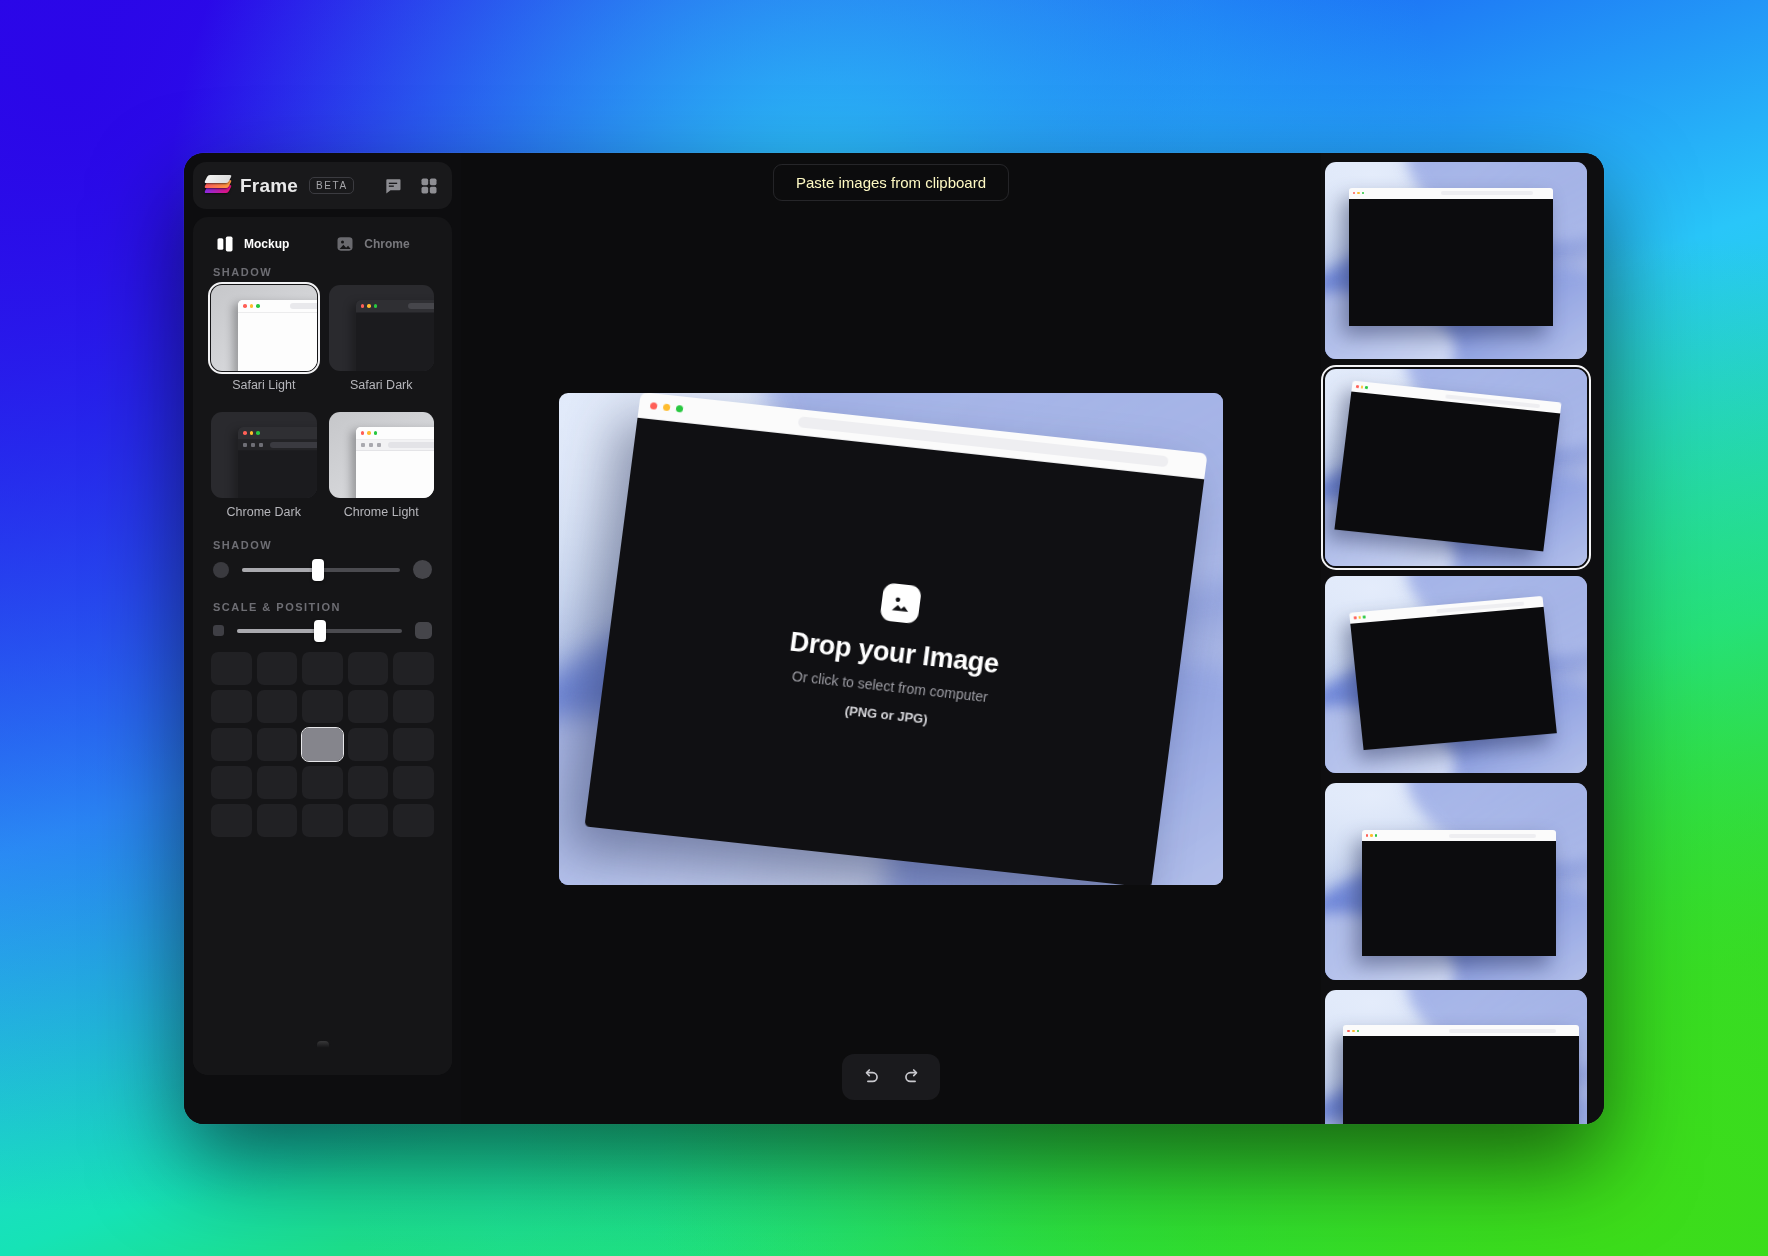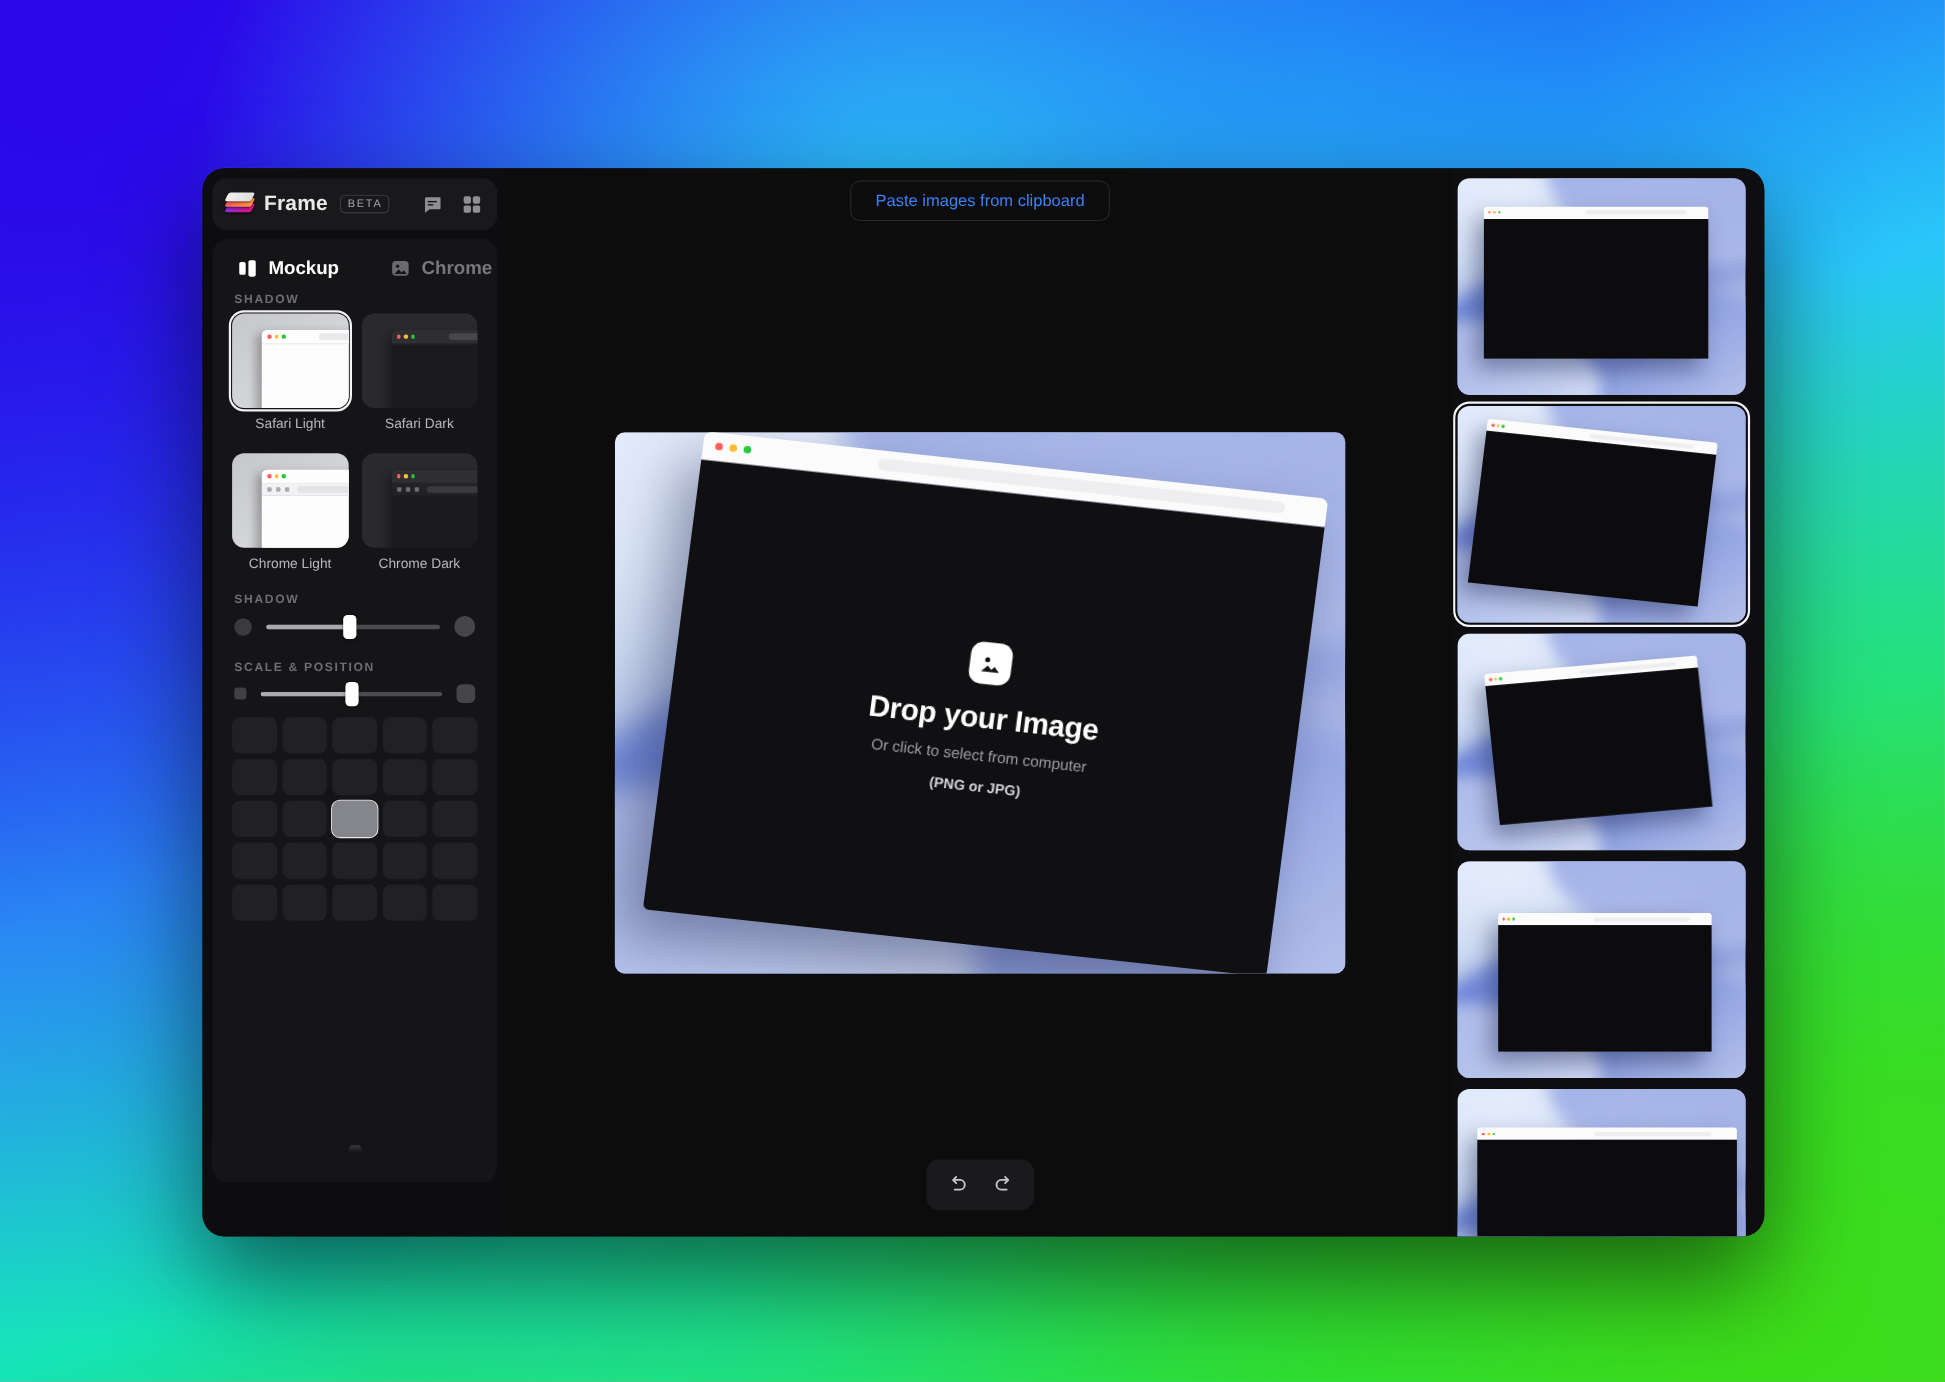--- a/index.html
+++ b/index.html
@@ -67,21 +67,21 @@
   #panel-body {
     margin-top: 8px;
     height: 858px;
     background: #151517;
     border-radius: 15px;
     overflow: hidden;
     position: relative;
   }
   #tabs { display: flex; gap: 46px; padding: 17px 22px 0 22px; align-items: center; }
   .tab { display: flex; align-items: center; gap: 9px; cursor: pointer; }
-  .tab-label { font-size: 17px; font-weight: 600; }
+  .tab-label { font-size: 12px; font-weight: 600; }
   .tab.active .tab-label { color: #fff; }
   .tab.inactive .tab-label { color: #77777c; }
   .tab.active .ic { fill: #fff; }
   .tab.inactive .ic { fill: #6a6a6f; }
 
   #device-select {
     margin: 19px 18px 0 18px;
     height: 44px;
     background: #232326;
     border-radius: 11px;
@@ -219,21 +219,21 @@
   #copy-btn {
     width: 46px; height: 46px; background: #2a2a2e; border-radius: 12px;
     display: flex; align-items: center; justify-content: center; cursor: pointer;
   }
 
   
   #center { flex: 1; position: relative; background: #0c0c0d; }
   #paste-hint {
     position: absolute; top: 11px; left: 50%; transform: translateX(-50%);
     border: 1px solid #262629; border-radius: 9px;
-    padding: 9px 22px; color: #3b82f6; font-size: 15px; white-space: nowrap;
+    padding: 9px 22px; color: #fef9c3; font-size: 15px; white-space: nowrap;
   }
   #canvas-wrap {
     position: absolute; left: 50%; top: 50%; transform: translate(-50%,-50%);
     width: 664px; height: 492px;
   }
   #canvas {
     width: 100%; height: 100%; border-radius: 9px; overflow: hidden;
     position: relative;
     background:
       radial-gradient(120% 90% at 18% 6%, #e4ecfb 0%, rgba(228,236,251,0) 60%),
@@ -392,60 +392,60 @@
                   <span class="dot d2"></span>
                   <span class="dot d3"></span>
                   <span class="mini-url"></span>
                 </div>
               <div class="mini-body"></div>
             </div>
           </div>
           <div class="style-name">Safari Dark</div>
         </div>
 
+        <div class="style-card dark">
+          <div class="style-preview">
+            <div class="mini dark">
+              <div class="mini-bar">
+                  <span class="dot d1"></span>
+                  <span class="dot d2"></span>
+                  <span class="dot d3"></span>
+                </div>
+              <div class="mini-toolbar">
+                  <span class="tb-ic"></span>
+                  <span class="tb-ic"></span>
+                  <span class="tb-ic"></span>
+                  <span class="tb-url"></span>
+                </div>
+              <div class="mini-body"></div>
+            </div>
+          </div>
+          <div class="style-name">Chrome Dark</div>
+        </div>
+
         <div class="style-card">
           <div class="style-preview">
             <div class="mini light">
               <div class="mini-bar">
                   <span class="dot d1"></span>
                   <span class="dot d2"></span>
                   <span class="dot d3"></span>
                 </div>
               <div class="mini-toolbar">
                   <span class="tb-ic"></span>
                   <span class="tb-ic"></span>
                   <span class="tb-ic"></span>
                   <span class="tb-url"></span>
                 </div>
               <div class="mini-body"></div>
             </div>
           </div>
           <div class="style-name">Chrome Light</div>
         </div>
 
-        <div class="style-card dark">
-          <div class="style-preview">
-            <div class="mini dark">
-              <div class="mini-bar">
-                  <span class="dot d1"></span>
-                  <span class="dot d2"></span>
-                  <span class="dot d3"></span>
-                </div>
-              <div class="mini-toolbar">
-                  <span class="tb-ic"></span>
-                  <span class="tb-ic"></span>
-                  <span class="tb-ic"></span>
-                  <span class="tb-url"></span>
-                </div>
-              <div class="mini-body"></div>
-            </div>
-          </div>
-          <div class="style-name">Chrome Dark</div>
-        </div>
-
       </div>
 
       <div class="section-title" style="margin-top:20px">SHADOW</div>
       <div class="slider-row">
         <span class="cap-round"></span>
         <span class="slider-track">
           <span class="fill" style="width:48%"></span>
           <span class="slider-knob" style="left:48%"></span>
         </span>
         <span class="cap-round big"></span>

